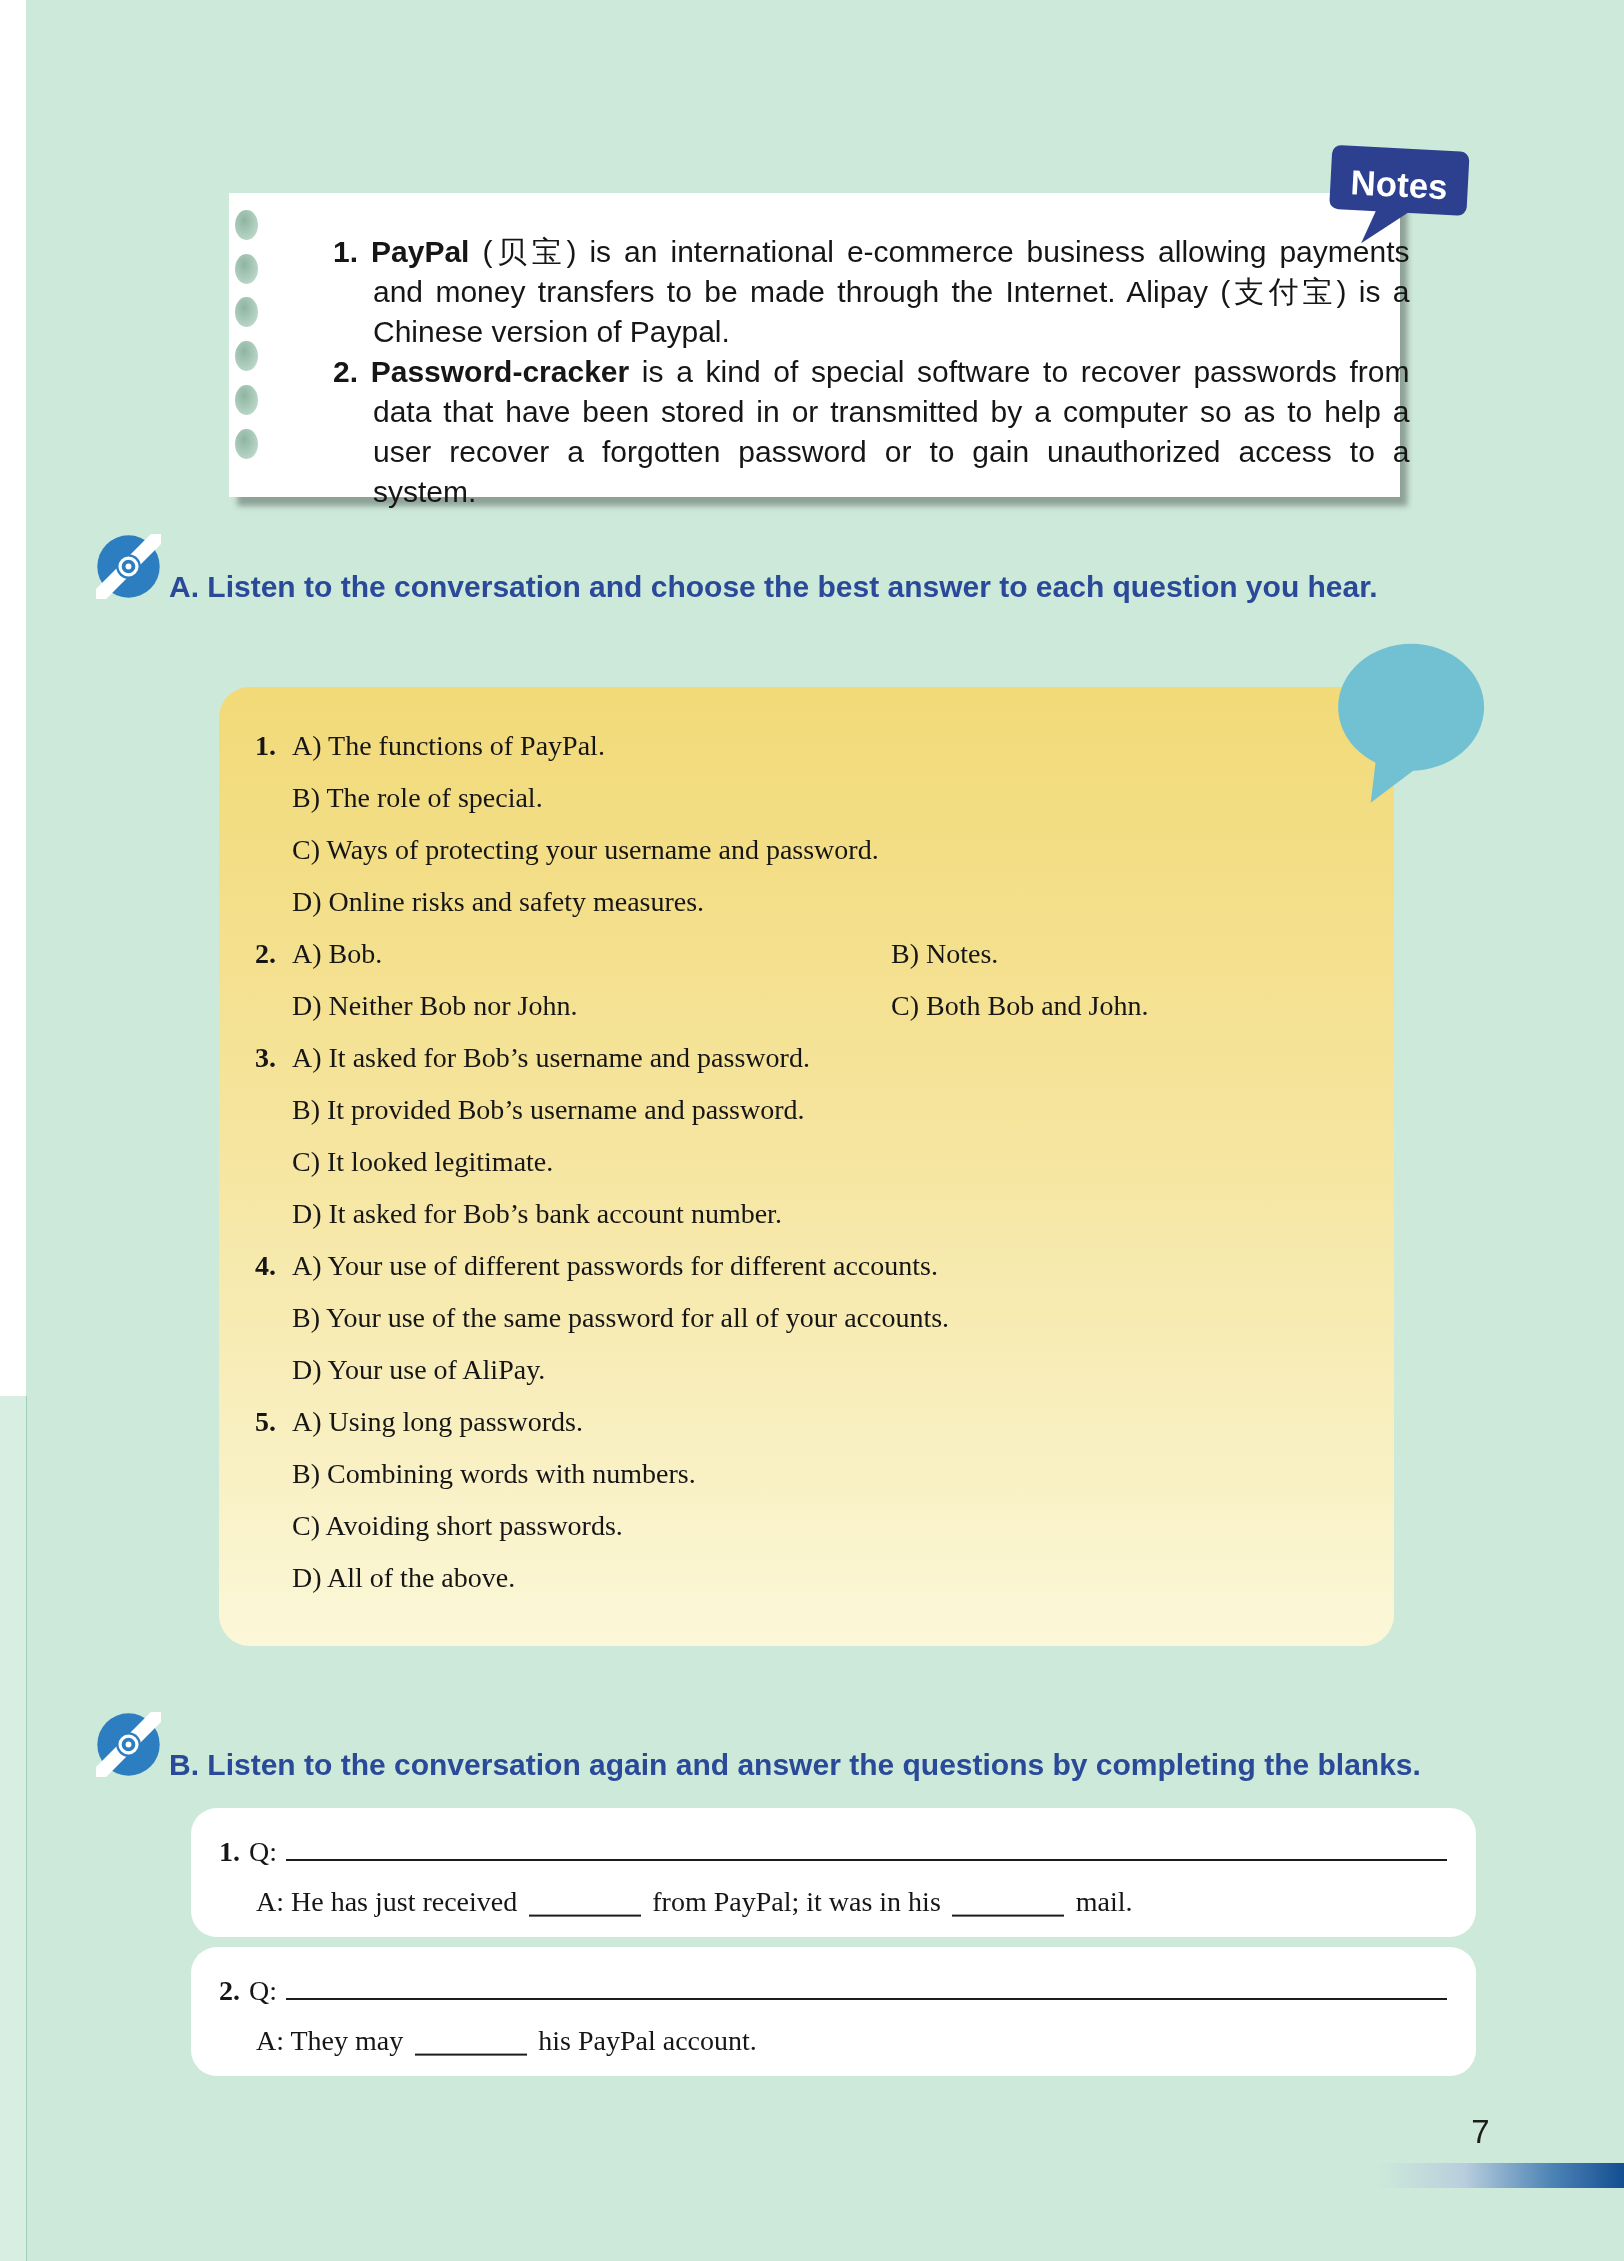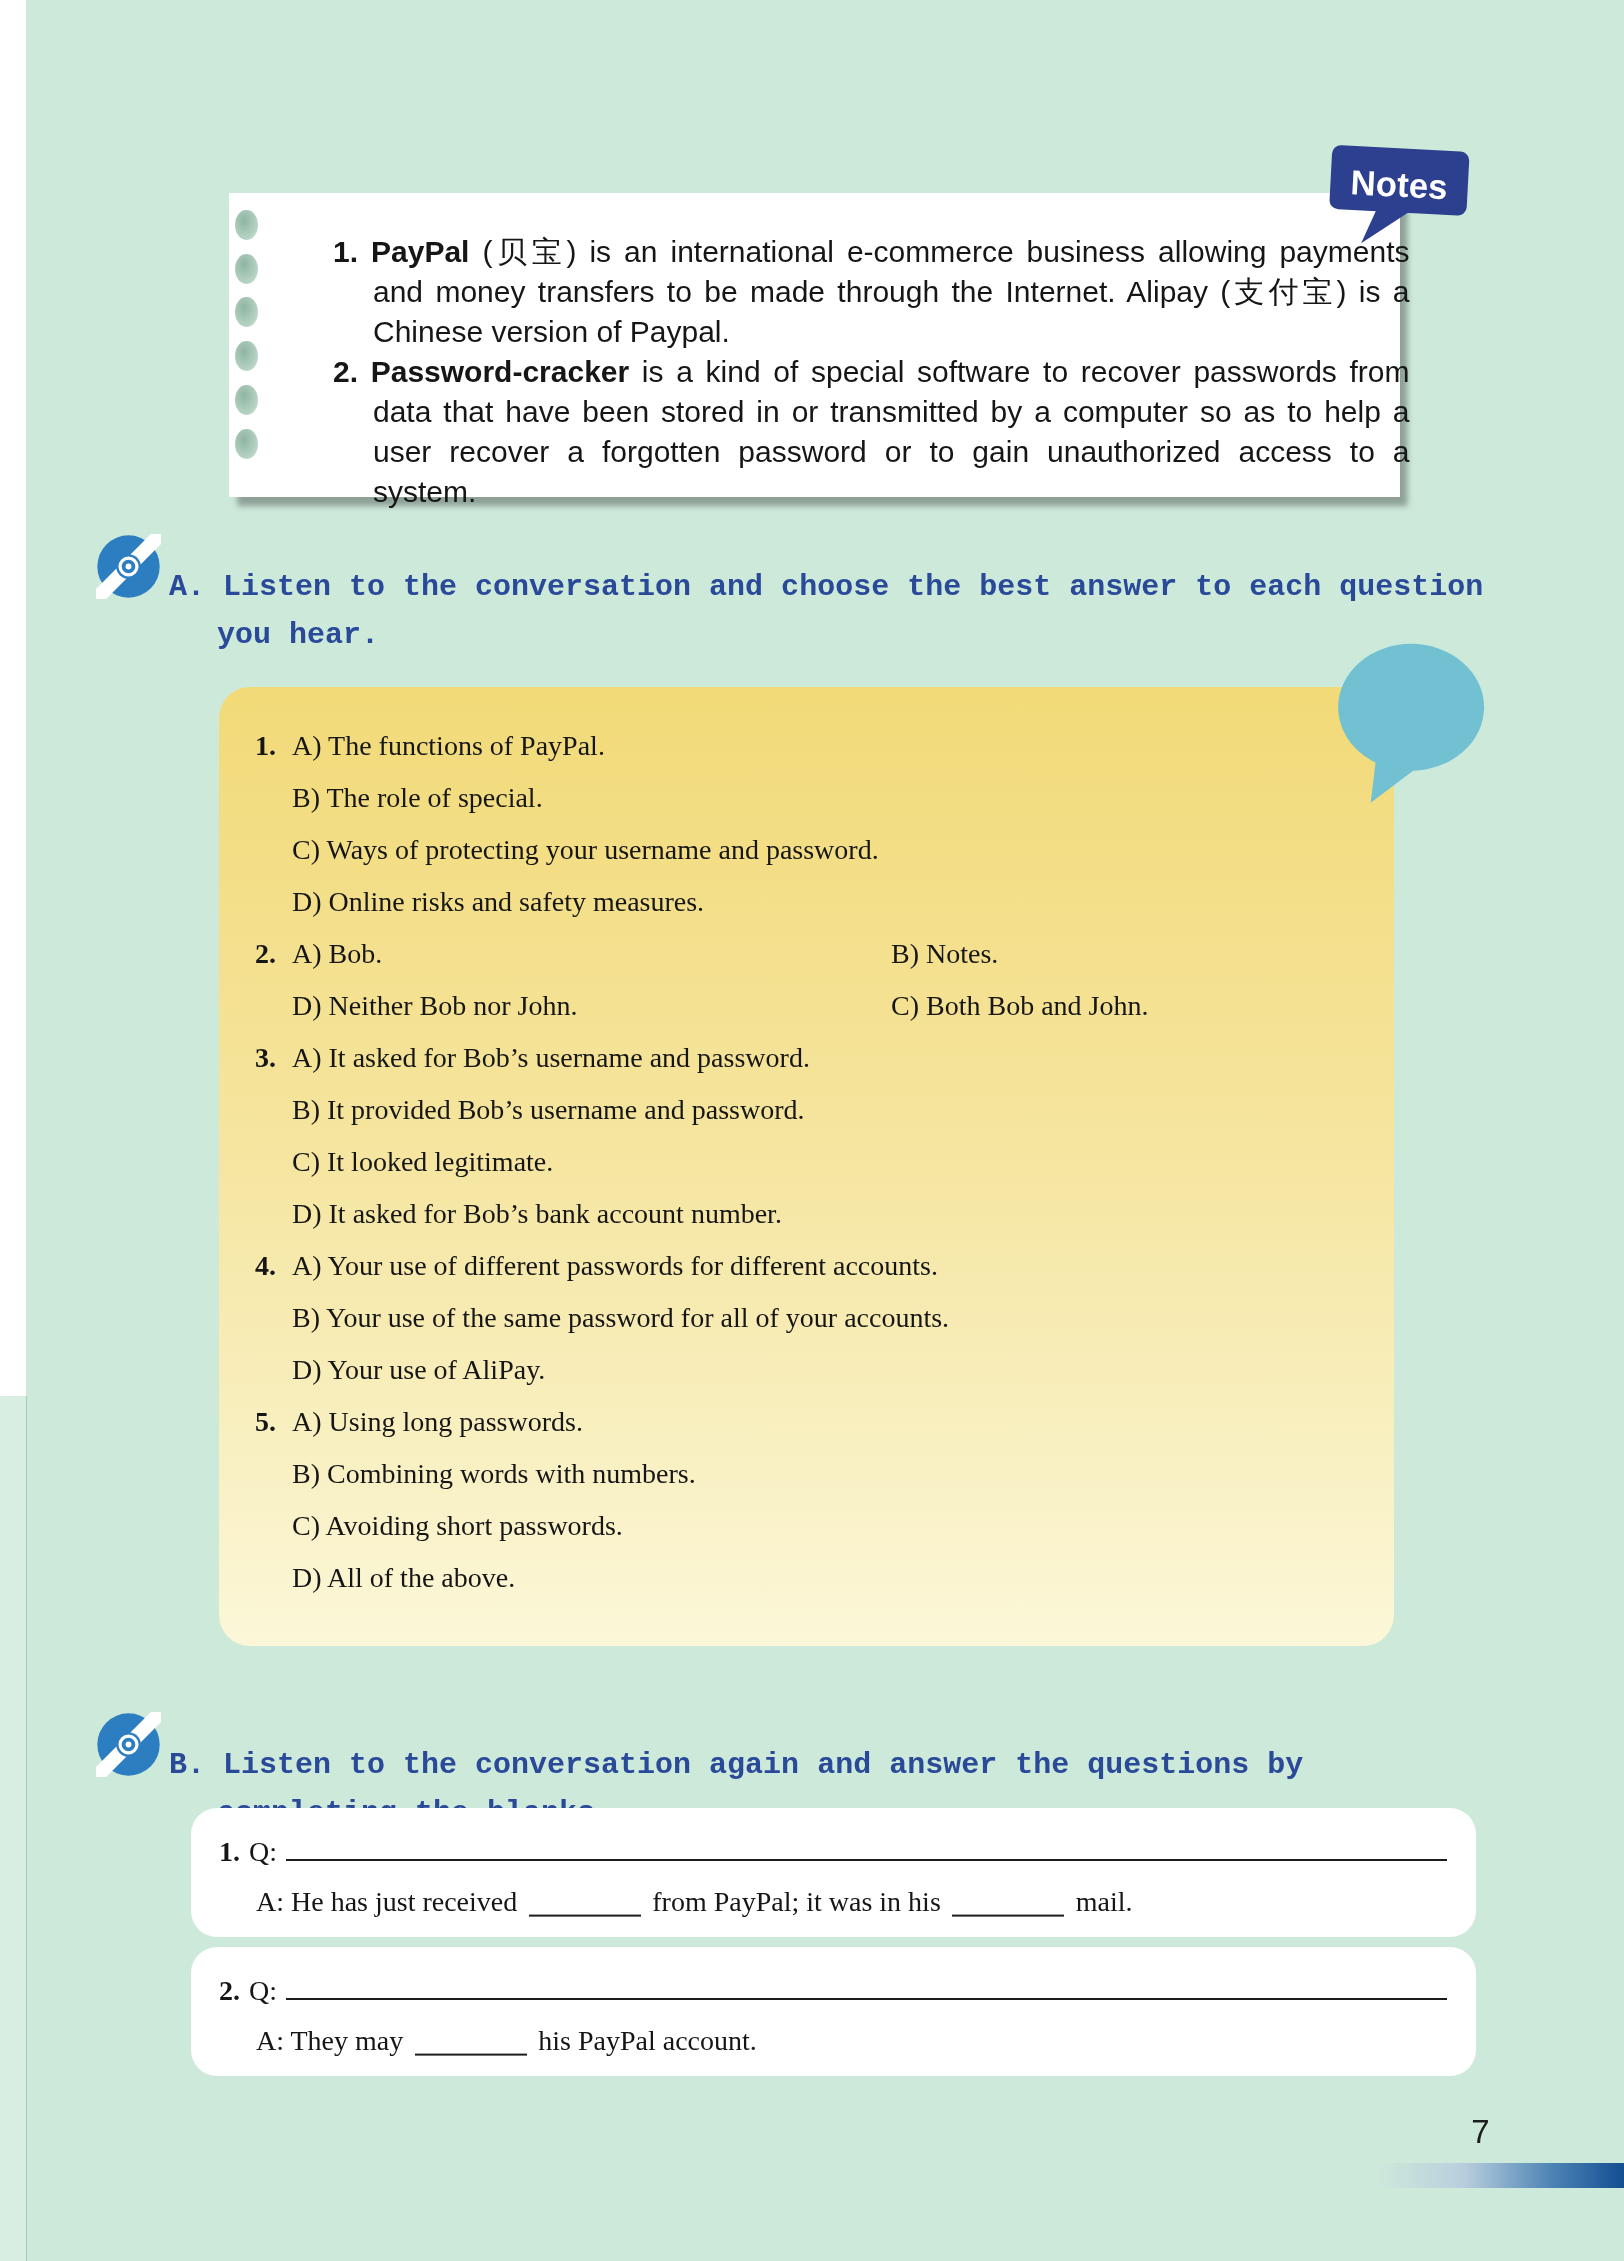--- a/index.html
+++ b/index.html
@@ -14,21 +14,21 @@
   .notes-text{position:absolute;left:229px;top:193px;width:1171px;box-sizing:border-box;
               padding:39px 31.5px 0 63px;font-size:30px;line-height:40px;text-align:justify;z-index:2;margin-left:41px;}
   .note{padding-left:40px;text-indent:-40px;}
   .note .b{font-weight:bold;}
   .dot{position:absolute;left:235px;width:22.5px;height:30px;border-radius:50%;
        background:radial-gradient(ellipse at 40% 35%, #8fb4a2, #bcd8c9 78%);z-index:3;}
   .notes-tab{position:absolute;left:1325px;top:145px;width:152px;height:107px;z-index:4;}
   
   .cd{position:absolute;width:65px;height:65px;}
   .section-head{position:absolute;left:169px;width:1319px;color:#2a4a99;font-weight:bold;
-                font-size:30px;line-height:48px;padding-left:48px;text-indent:-48px;box-sizing:border-box;font-family:Liberation Mono, monospace;}
+                font-size:30px;line-height:48px;padding-left:48px;text-indent:-48px;box-sizing:border-box;}
   
   .yellow-box{position:absolute;left:219px;top:687px;width:1175px;height:959px;border-radius:31px;
               background:linear-gradient(180deg,#f2da78 0%,#f5e49c 45%,#fbf7d8 100%);z-index:1;
               box-sizing:border-box;padding:33px 22.5px 0 73px;
               font-family:"Liberation Serif",serif;font-size:28px;color:#161616;}
   .q{position:relative;}
   .q-num{position:absolute;left:-37px;top:0;font-weight:bold;line-height:52px;}
   .opt{line-height:52px;white-space:nowrap;}
   .q-body.grid{display:grid;grid-template-columns:599px 1fr;}
   .bubble{position:absolute;left:1310px;top:641px;width:191px;height:174px;z-index:2;}

